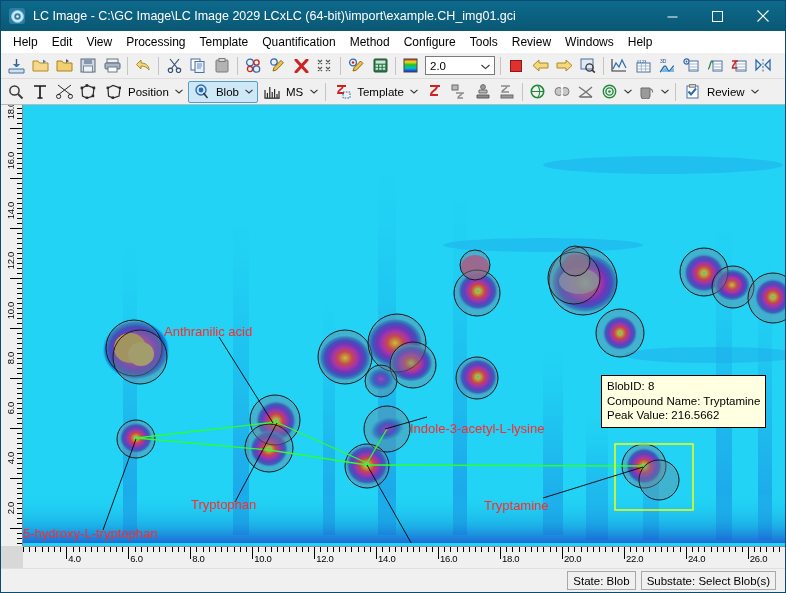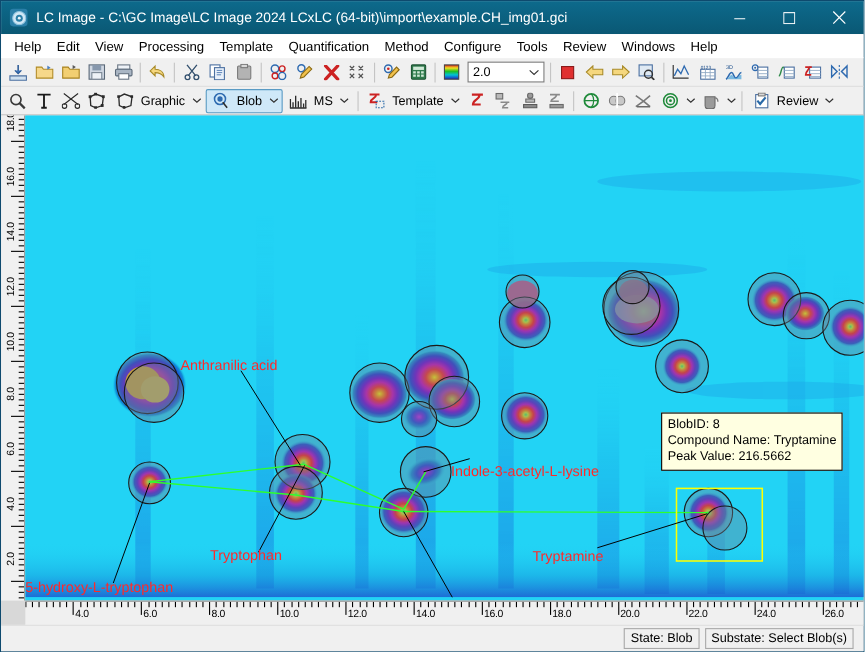--- a/index.html
+++ b/index.html
@@ -235,21 +235,21 @@
 <div id="app">
 
   <div class="titlebar">
     <div class="app-icon">
       <svg width="13" height="13" viewBox="0 0 13 13">
         <circle cx="6.5" cy="6.5" r="6" fill="#cfe7f5" stroke="#8fc3de"></circle>
         <circle cx="6.5" cy="6.5" r="3.2" fill="#2a7fa8"></circle>
         <circle cx="6.5" cy="6.5" r="1.3" fill="#e9f6fd"></circle>
       </svg>
     </div>
-    <div class="title-text">LC Image - C:\GC Image\LC Image 2024 LCxLC (64-bit)\import\example.CH_img01.gci</div>
+    <div class="title-text">LC Image - C:\GC Image\LC Image 2029 LCxLC (64-bit)\import\example.CH_img01.gci</div>
     <div class="win-btns">
       <div class="win-btn">
         <svg width="11" height="11" viewBox="0 0 11 11">
             <line x1="0.5" y1="6" x2="10.5" y2="6" stroke="#fff" stroke-width="1"></line>
           </svg>
       </div>
       <div class="win-btn">
         <svg width="11" height="11" viewBox="0 0 11 11">
             <rect x="0.5" y="0.5" width="10" height="10" fill="none" stroke="#fff" stroke-width="1"></rect>
           </svg>
@@ -521,21 +521,21 @@
       <span class="tbtn">
         <svg width="17" height="15" viewBox="0 0 17 15">
           <path d="M2 4l5-2.5L14 4l-1 8-6 2-4.5-2z" fill="none" stroke="#2a2a2a" stroke-width="1.2"></path>
           <g fill="#2a2a2a">
               <rect x="0.6" y="2.6" width="2.4" height="2.4"></rect>
               <rect x="12.6" y="2.6" width="2.4" height="2.4"></rect>
               <rect x="5.6" y="12.4" width="2.4" height="2.4"></rect>
             </g>
         </svg>
       </span>
-      <span class="tglabel">Graphic</span>
+      <span class="tglabel">Position</span>
       <span class="tdrop">
         <svg width="8" height="5" viewBox="0 0 8 5">
             <path d="M0.5 0.8l3.5 3.2L7.5 0.8" fill="none" stroke="#333" stroke-width="1.1"></path>
           </svg>
       </span>
     </div>
     <div class="tgroup sel">
       <span class="tbtn">
         <svg width="16" height="15" viewBox="0 0 16 15">
           <circle cx="7" cy="6" r="5" fill="none" stroke="#2e6ab0" stroke-width="1.4"></circle>

